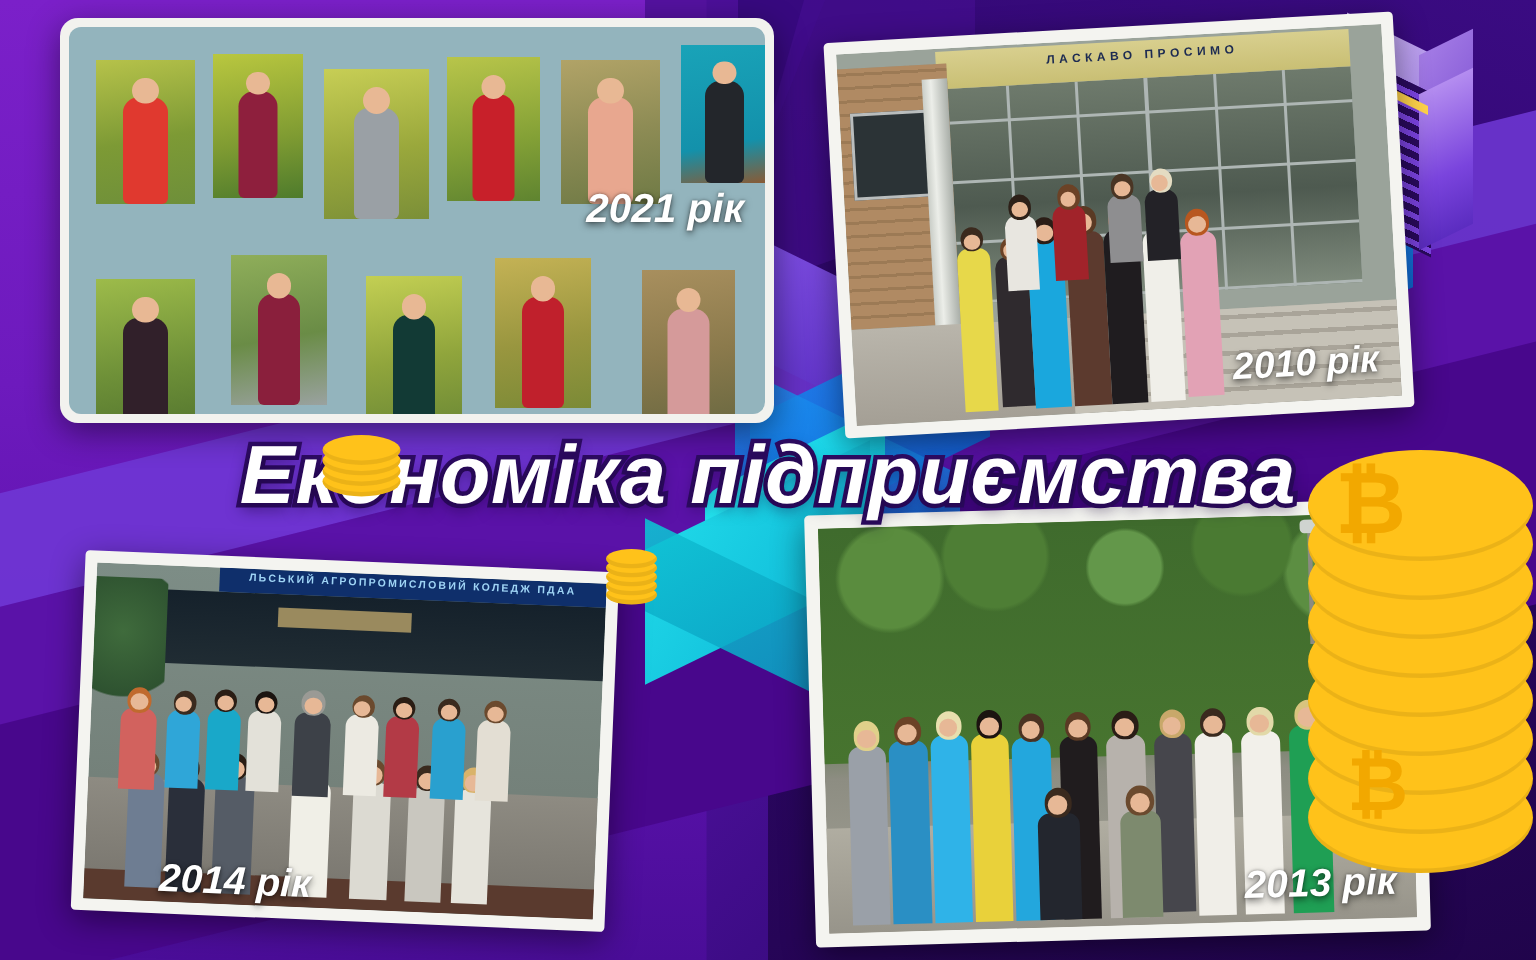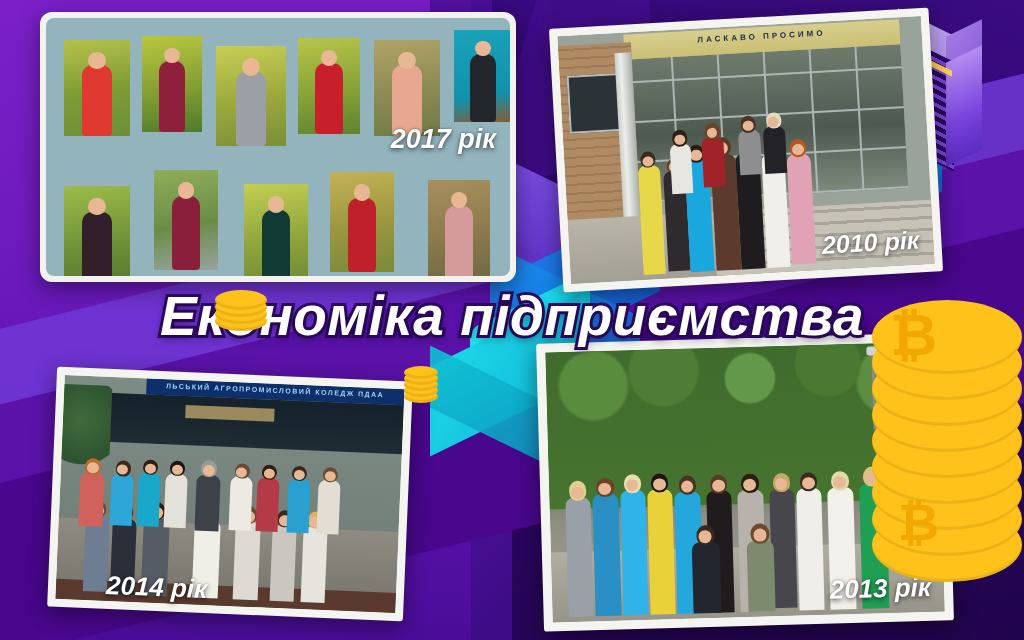--- a/index.html
+++ b/index.html
@@ -446,21 +446,21 @@
             <div class="ppers" style="left: 17.92px; top: 26px; width: 28.16px; height: 74px; background: rgb(192, 32, 44); border-radius: 10px 10px 4px 4px;"></div>
             <div class="head" style="left: 23.68px; top: 12px; width: 16.64px; height: 16.64px; background: rgb(232, 184, 148);"></div>
           </div>
           <div class="portrait" style="left: 382px; top: 22px; width: 62px; height: 100px;">
             <div class="pbg" style="background: linear-gradient(170deg, rgb(168, 143, 94), rgb(139, 122, 76) 55%, rgb(109, 106, 66));"></div>
             <div class="ppers" style="left: 17.36px; top: 26px; width: 27.28px; height: 74px; background: rgb(213, 154, 154); border-radius: 10px 10px 4px 4px;"></div>
             <div class="head" style="left: 22.94px; top: 12px; width: 16.12px; height: 16.12px; background: rgb(232, 184, 148);"></div>
           </div>
         </div>
     </div>
-    <div class="yearlabel">2017 рік</div>
+    <div class="yearlabel">2021 рік</div>
   </div>
 
   <div class="card" id="card-2010">
     <div class="card-inner">
       <div class="scene">
         <div class="s2010-sky"></div>
         <div class="s2010-glass"></div>
         <div class="s2010-banner"></div>
         <div class="s2010-bantxt">ЛАСКАВО  ПРОСИМО</div>
         <div class="s2010-brickL"></div>

